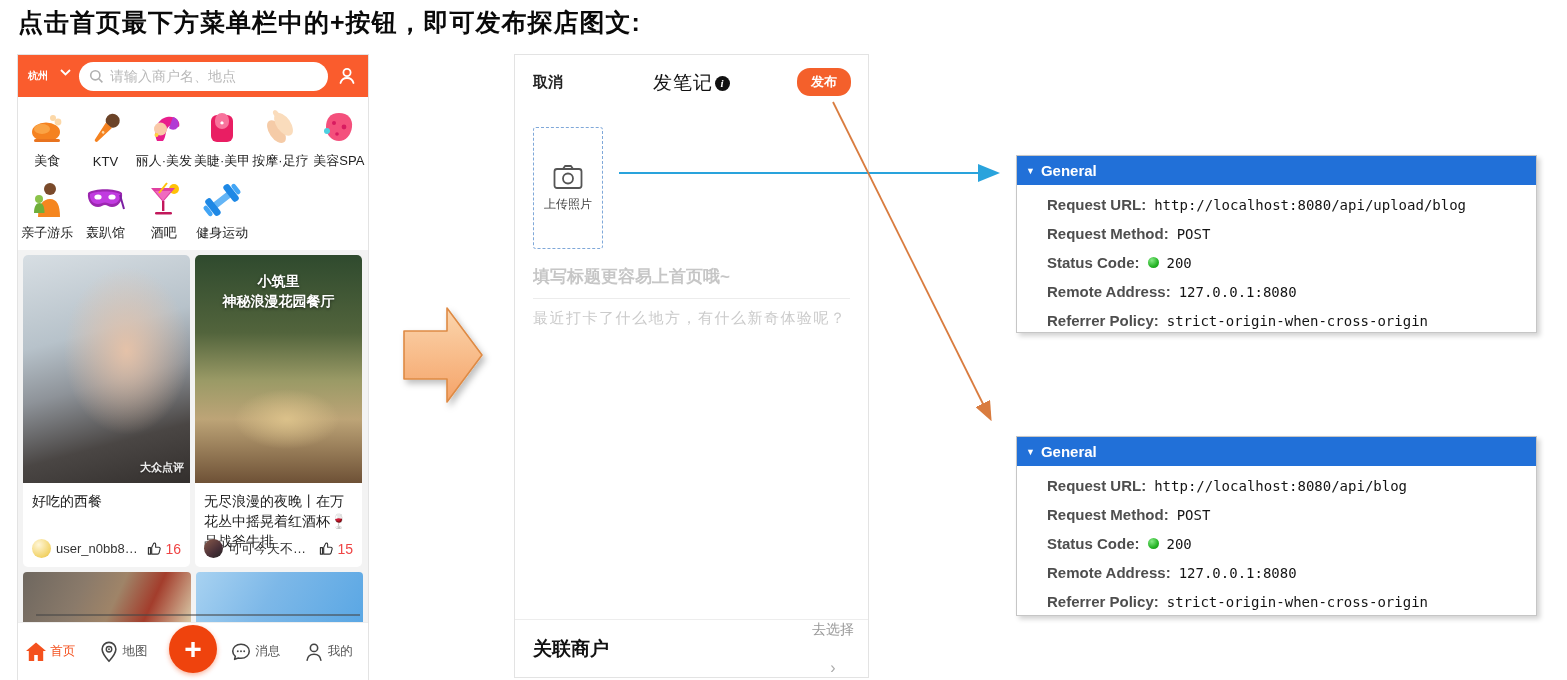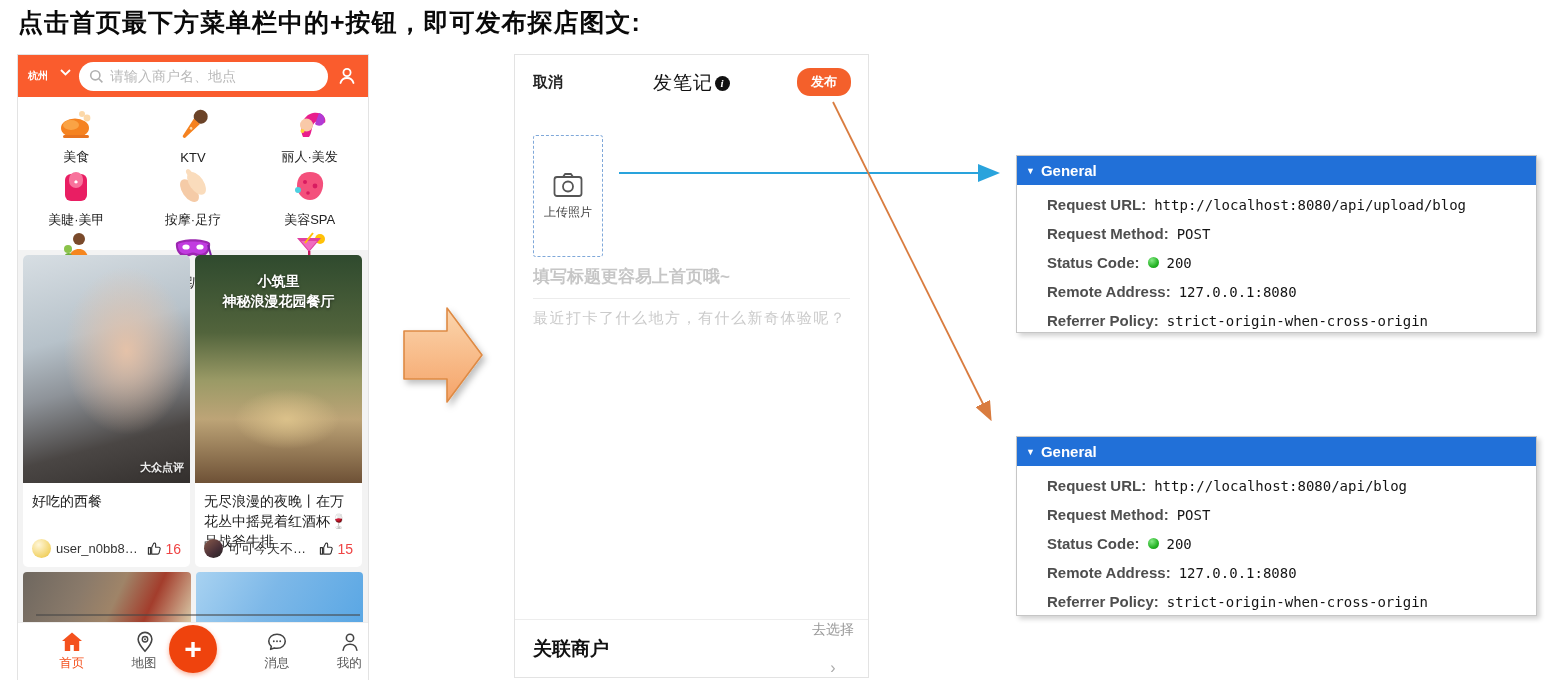--- a/index.html
+++ b/index.html
@@ -16,21 +16,21 @@
   .app-header { height:42px; background:#fa5c2d; display:flex; align-items:center;
                 padding:0 10px; gap:8px; }
   .city { color:#fff; font-size:10px; font-weight:700; display:flex; align-items:flex-start; gap:12px;
           white-space:nowrap; }
   .search-pill { flex:1; height:29px; background:#fff; border-radius:15px; display:flex;
                  align-items:center; padding:0 10px; gap:6px; }
   .search-pill input { border:none; outline:none; flex:1; font-size:14px; background:transparent; }
   .search-pill input::placeholder { color:#b9b9b9; }
   .hdr-person { width:22px; height:22px; }
 
-  .cat-grid { height:153px; background:#fff; display:grid; grid-template-columns:repeat(3,1fr);
+  .cat-grid { height:153px; background:#fff; display:grid; grid-template-columns:repeat(6,1fr);
               grid-template-rows:1fr 1fr; padding:6px 0 4px; }
   .cat { display:flex; flex-direction:column; align-items:center; justify-content:center; gap:3px; }
   .cat svg { width:42px; height:42px; }
   .cat-label { font-size:13px; color:#222; white-space:nowrap; }
 
   .feed { height:322px; background:#f3f3f3; padding:5px; display:flex; gap:5px; }
   .card { width:167px; background:#fff; border-radius:5px; overflow:hidden; position:relative; }
   .card-img { height:228px; position:relative; }
   .img1 { background:
       radial-gradient(90px 120px at 62% 42%, rgba(232,195,168,.95), rgba(232,195,168,0) 70%),
@@ -54,41 +54,41 @@
   .partial-row { height:50px; display:flex; gap:5px; padding:0 5px; background:#f3f3f3;
                  position:relative; }
   .pimg { flex:1; border-radius:4px 4px 0 0; }
   .pimg-left { background:linear-gradient(115deg,#6e675f 0%,#8a7a6a 35%,#9f8468 55%,#a33d2c 75%,#d8c9a8 100%); }
   .pimg-right { background:linear-gradient(120deg,#a8d2f1 0%,#7db8e8 45%,#5aa7e4 100%); }
   .scrub-line { position:absolute; left:18px; right:8px; bottom:6px; height:2px;
                 background:rgba(70,70,70,.55); }
 
   .tabbar { height:58px; background:#fff; border-top:1px solid #eee; display:flex;
             align-items:center; justify-content:space-around; position:relative; }
-  .tab { display:flex; flex-direction:column; align-items:flex-end; gap:2px; width:60px; }
+  .tab { display:flex; flex-direction:row; align-items:center; gap:2px; width:60px; }
   .tab-label { font-size:12.5px; color:#555; }
   .tab-active .tab-label { color:#f4511e; }
   .plus-btn { width:48px; height:48px; border-radius:50%; background:#ef430d; color:#fff;
       display:flex; align-items:center; justify-content:center; font-size:30px; font-weight:700;
       line-height:1; margin-top:-6px; box-shadow:0 2px 5px rgba(239,67,13,.4); }
 
   
   .phone-mid { position:absolute; left:515px; top:55px; width:353px; height:622px;
                background:#fff; outline:1px solid #e3e3e3; }
   .mid-header { position:relative; height:52px; }
   .cancel { position:absolute; left:18px; top:18px; font-size:15px; font-weight:700; color:#222; }
   .note-title { position:absolute; left:0; right:0; top:15px; text-align:center; font-size:19px;
       color:#111; letter-spacing:1px; }
   .info-icon { display:inline-flex; width:15px; height:15px; border-radius:50%; background:#111;
       color:#fff; font-size:11px; font-style:italic; font-weight:700; align-items:center;
       justify-content:center; vertical-align:2px; margin-left:2px; font-family:"Liberation Serif",serif; }
   .publish-btn { position:absolute; right:17px; top:13px; background:#f4602b; color:#fff;
       font-size:13px; font-weight:700; border:none; border-radius:13px; padding:5px 14px; }
 
-  .upload-box { position:absolute; left:18px; top:80px; width:70px; height:122px;
+  .upload-box { position:absolute; left:18px; top:72px; width:70px; height:122px;
       border:1.5px dashed #7fa8d9; border-radius:3px; display:flex; flex-direction:column;
       align-items:center; justify-content:center; gap:6px; background:#fff; }
   .upload-label { font-size:12px; color:#444; }
 
   .title-input { position:absolute; left:18px; top:212px; width:310px; border:none; outline:none;
       font-size:17px; font-weight:700; font-family:inherit; }
   .title-input::placeholder { color:#c6c6c6; }
   .mid-divider { position:absolute; left:18px; right:18px; top:243px; height:1px; background:#ececec; }
   .content-input { position:absolute; left:18px; top:254px; width:316px; height:70px; border:none;
       outline:none; resize:none; font-size:15px; font-family:inherit; letter-spacing:1.5px; }

